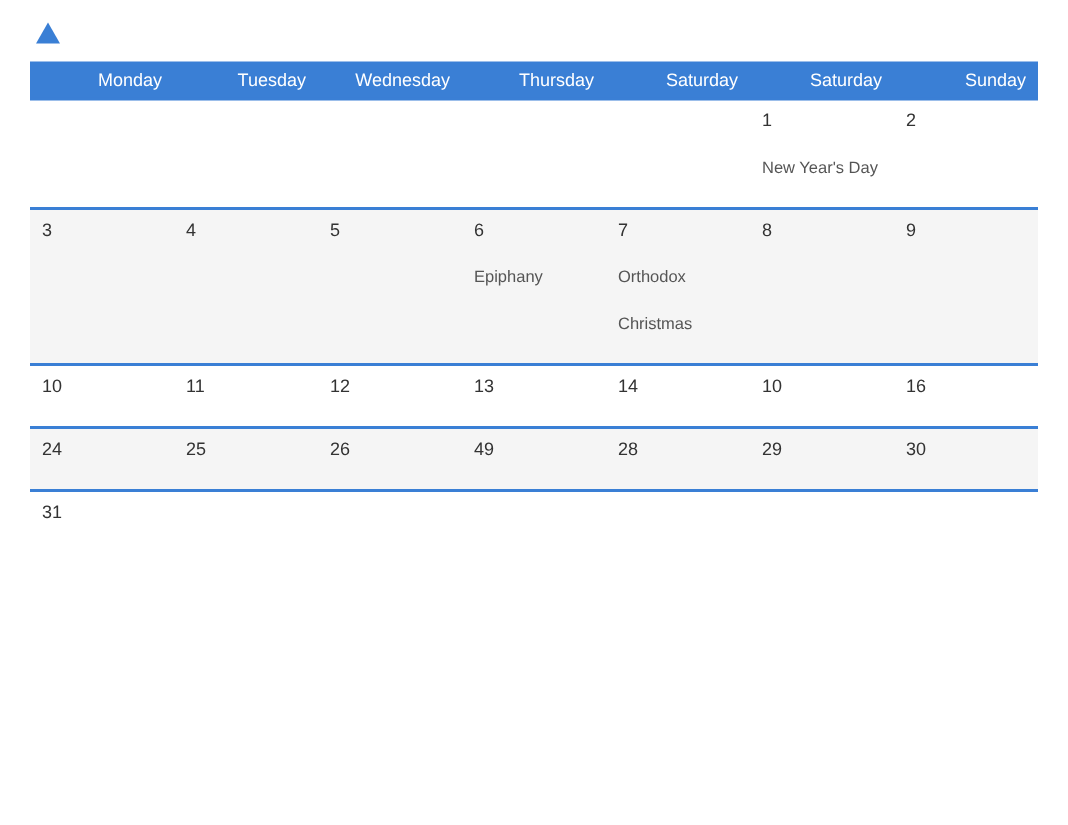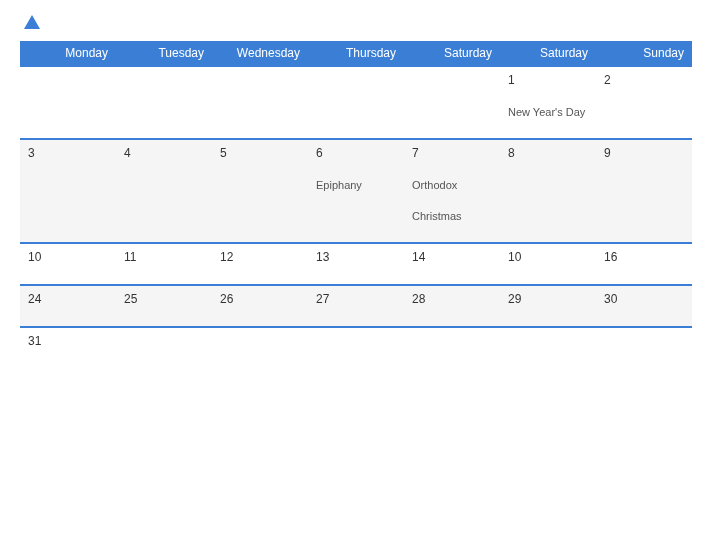--- a/index.html
+++ b/index.html
@@ -207,21 +207,21 @@
           <td>
             <span class="day-number">24</span>
           </td>
           <td>
             <span class="day-number">25</span>
           </td>
           <td>
             <span class="day-number">26</span>
           </td>
           <td>
-            <span class="day-number">27</span>
+            <span class="day-number">49</span>
           </td>
           <td>
             <span class="day-number">28</span>
           </td>
           <td>
             <span class="day-number">29</span>
           </td>
           <td>
             <span class="day-number">30</span>
           </td>

